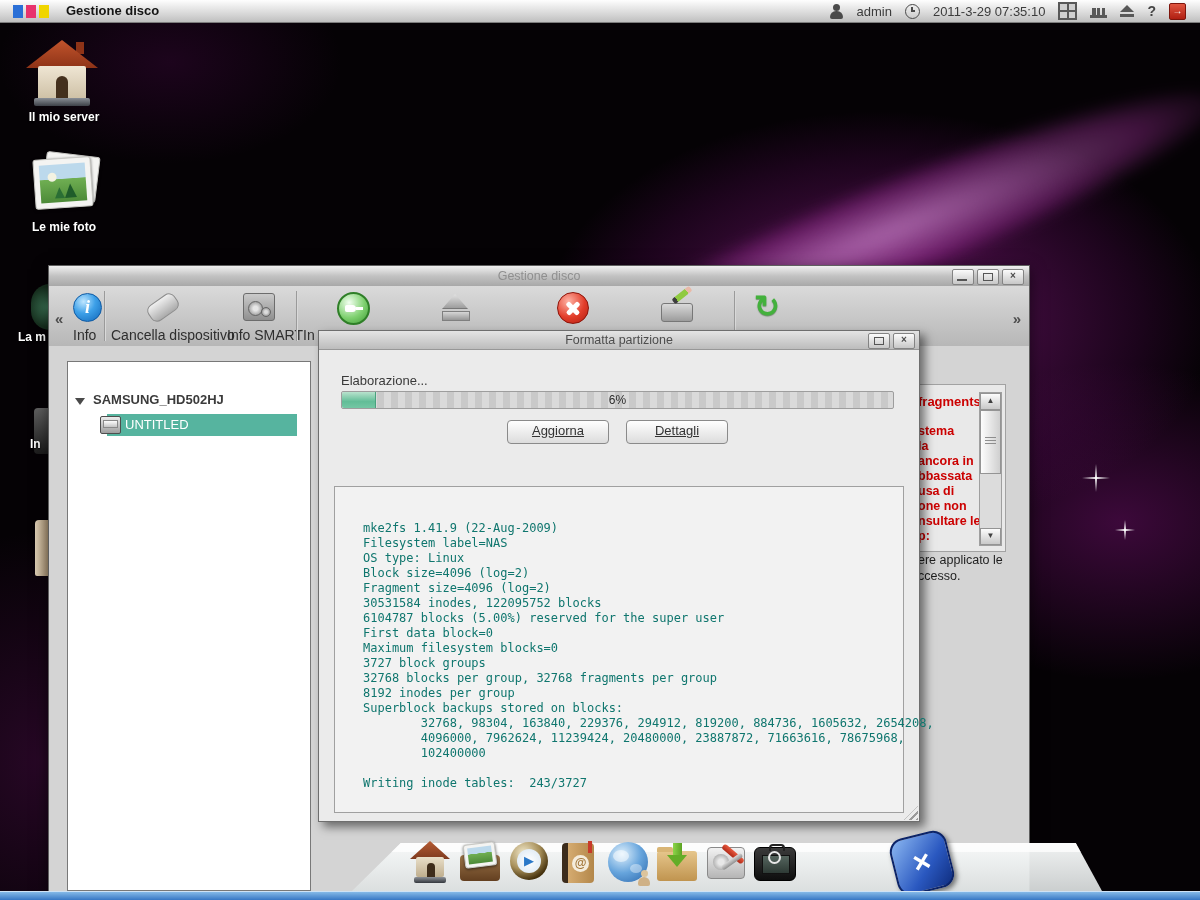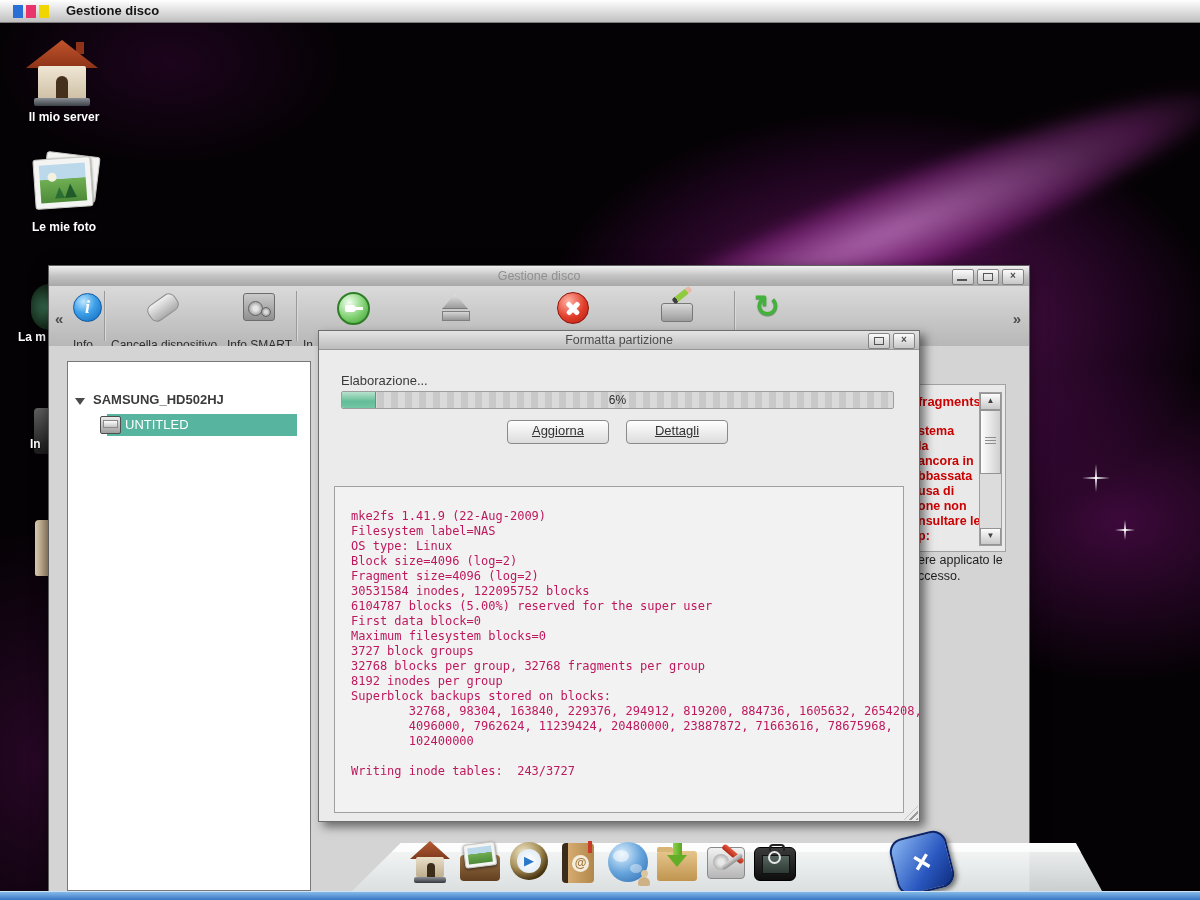--- a/index.html
+++ b/index.html
@@ -77,21 +77,21 @@
   #win-title{width:100%;text-align:center;top:3px;font-size:12.5px;color:#8f8f8f;position:absolute;}
   .wbtns{position:absolute;right:5px;top:3px;display:flex;gap:3px;}
   .wbtn{width:20px;height:14px;background:linear-gradient(#fbfbfb,#c7c7c7);border:1px solid #838383;border-radius:2px;
      position:relative;color:#4c4c4c;text-align:center;font-size:10px;line-height:12px;font-weight:bold;}
   .wbtn .sq{position:absolute;left:5px;top:3px;width:8px;height:6px;border:1.5px solid #555;}
   .wbtn .mn{position:absolute;left:4px;bottom:3px;width:10px;height:2px;background:#555;}
 
   #toolbar{left:0;top:20px;width:100%;height:60px;
      background:linear-gradient(#dadada,#b7b7b7);border-bottom:1px solid #8b8b8b;}
   .tsep{position:absolute;top:5px;width:1px;height:50px;background:#9a9a9a;box-shadow:1px 0 0 #d9d9d9;}
-  .titem-label{position:absolute;top:52px;font-size:12px;color:#2e2e2e;white-space:nowrap;}
+  .titem-label{position:absolute;top:41px;font-size:14px;color:#2e2e2e;white-space:nowrap;}
   .chev{position:absolute;font-size:15px;font-weight:bold;color:#4e4e4e;top:24px;}
   .info-ic{left:24px;top:7px;width:27px;height:27px;border-radius:50%;
      background:radial-gradient(circle at 35% 28%, #bfe6ff, #3da0e8 45%, #1166b8);border:1px solid #0e5aa4;
      color:#fff;font-family:"Liberation Serif",serif;font-style:italic;font-weight:bold;font-size:18px;text-align:center;line-height:26px;}
   .eraser-ic{left:98px;top:12px;width:30px;height:17px;border-radius:7px;transform:rotate(-35deg);
      background:linear-gradient(#f0f0f0,#ababab);border:1px solid #8d8d8d;}
   .hdd-ic{width:30px;height:26px;background:linear-gradient(#cacaca,#8f8f8f);border:1px solid #6c6c6c;border-radius:3px;position:absolute;}
   .hdd-ic::before{content:"";position:absolute;left:4px;top:7px;width:13px;height:13px;border-radius:50%;
      background:radial-gradient(circle,#e6e6e6 25%,#7e7e7e);border:1px solid #666;}
   .hdd-ic::after{content:"";position:absolute;right:3px;bottom:3px;width:8px;height:8px;border-radius:50%;
@@ -194,21 +194,21 @@
   .dbtns{position:absolute;right:4px;top:2px;display:flex;gap:3px;}
   #dlg-status{position:absolute;left:22px;top:42px;font-size:13px;color:#3a3a3a;}
   #pbar{position:absolute;left:22px;top:60px;width:551px;height:16px;border:1px solid #9d9d9d;border-radius:2px;
      background:repeating-linear-gradient(90deg,#dadada 0 7px,#c9c9c9 7px 14px);}
   #pbar-fill{position:absolute;left:0;top:0;bottom:0;border-radius:2px 0 0 2px;
      background:linear-gradient(#b8e2cd,#62bd97 60%,#74c7a4);border-right:1px solid #49a17e;}
   #pbar-text{position:absolute;width:100%;text-align:center;top:1px;font-size:12px;color:#2c2c2c;}
   .pill-btn{position:absolute;top:89px;width:100px;height:22px;border:1.5px solid #8a8a8a;border-radius:4px;
      background:linear-gradient(#ffffff,#dcdcdc);font-size:13px;color:#333;text-align:center;line-height:20px;text-decoration:underline;}
   #console-box{position:absolute;left:15px;top:155px;width:568px;height:325px;background:#f2f2f2;border:1px solid #a0a0a0;}
-  #console-pre{margin:0;padding:22px 16px 0 16px;font-family:"DejaVu Sans Mono",monospace;font-size:12px;line-height:15px;color:#be185d;white-space:pre;}
+  #console-pre{margin:12px;padding:22px 16px 0 16px;font-family:"DejaVu Sans Mono",monospace;font-size:12px;line-height:15px;color:#0f766e;white-space:pre;}
   #dlg-grip{position:absolute;right:1px;bottom:1px;width:14px;height:14px;clip-path:polygon(100% 0,100% 100%,0 100%);
      background:repeating-linear-gradient(135deg,transparent 0 3px,#9a9a9a 3px 5px);}
 
   
   #wm{left:893px;top:834px;display:flex;align-items:center;position:absolute;}
   #wm-x{width:54px;height:54px;border-radius:14px;transform:rotate(-14deg);
      background:linear-gradient(135deg,#8cb8f2,#2a58c0 60%,#0f2d7e);border:2px solid #0c2468;
      color:#fff;font-size:30px;font-weight:bold;text-align:center;line-height:52px;box-shadow:2px 3px 5px rgba(0,0,0,.5);}
   #wm-text{margin-left:8px;font-size:29px;font-weight:bold;font-style:italic;color:#2b52c8;letter-spacing:-1px;
      text-shadow:-1.5px -1.5px 0 #fff,1.5px -1.5px 0 #fff,-1.5px 1.5px 0 #fff,1.5px 1.5px 0 #fff,3px 3px 4px rgba(0,0,0,.8);}
@@ -250,20 +250,31 @@
   <div class="edge-cam abs"></div>
   <div class="dlabel abs" style="left:30px;top:415px;width:20px;overflow:hidden;">In</div>
   <div class="edge-trash abs"></div>
 </div>
 
 <div id="taskbar" class="abs">
   <div class="logo-sq abs" style="left:13px;background:#2a6fd6;"></div>
   <div class="logo-sq abs" style="left:26px;background:#e8336d;"></div>
   <div class="logo-sq abs" style="left:39px;background:#f0d500;"></div>
   <div id="tb-title" class="abs">Gestione disco</div>
+  <div id="tb-right">
+    <span class="user-ic"></span>
+    <span>admin</span>
+    <span class="clock-ic"></span>
+    <span>2011-3-29 07:35:10</span>
+    <span class="grid-ic"></span>
+    <span class="queue-ic"></span>
+    <span class="eject-ic"></span>
+    <span class="help-ic">?</span>
+    <span class="logout-ic">→</span>
+  </div>
 </div>
 
 <div id="win" class="abs">
   <div id="win-titlebar" class="abs">
     <div id="win-title">Gestione disco</div>
     <div class="wbtns">
       <div class="wbtn">
           <span class="mn"></span>
         </div>
       <div class="wbtn">

